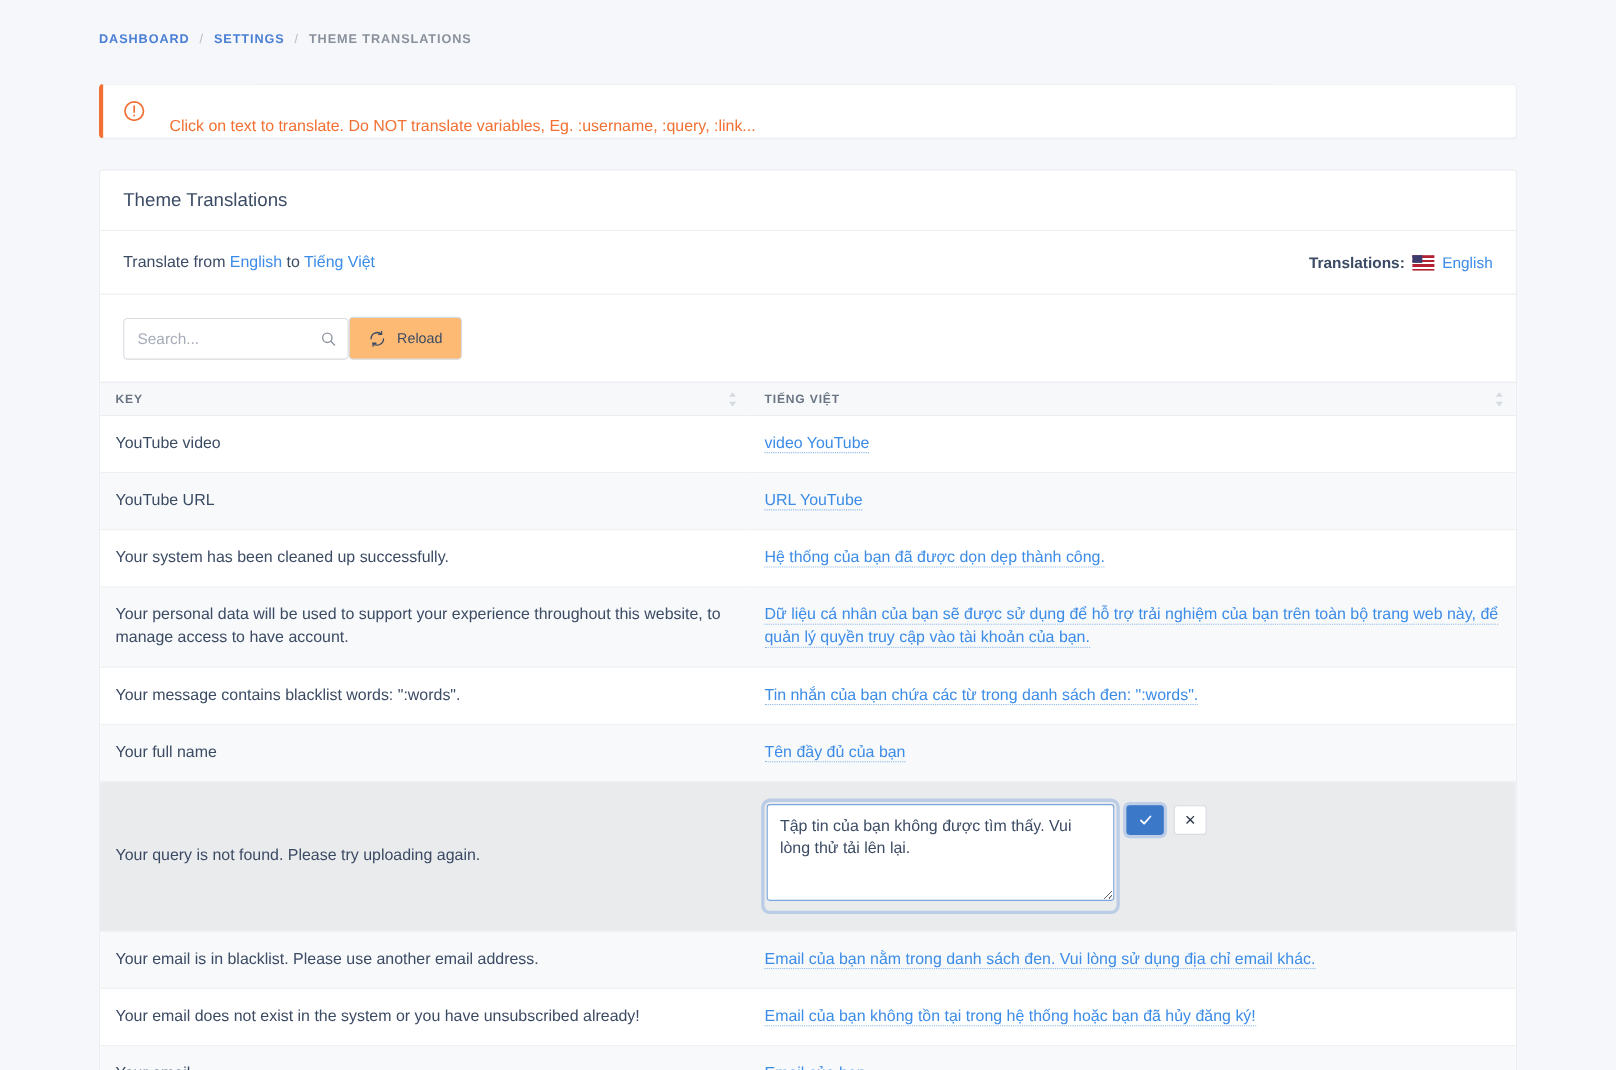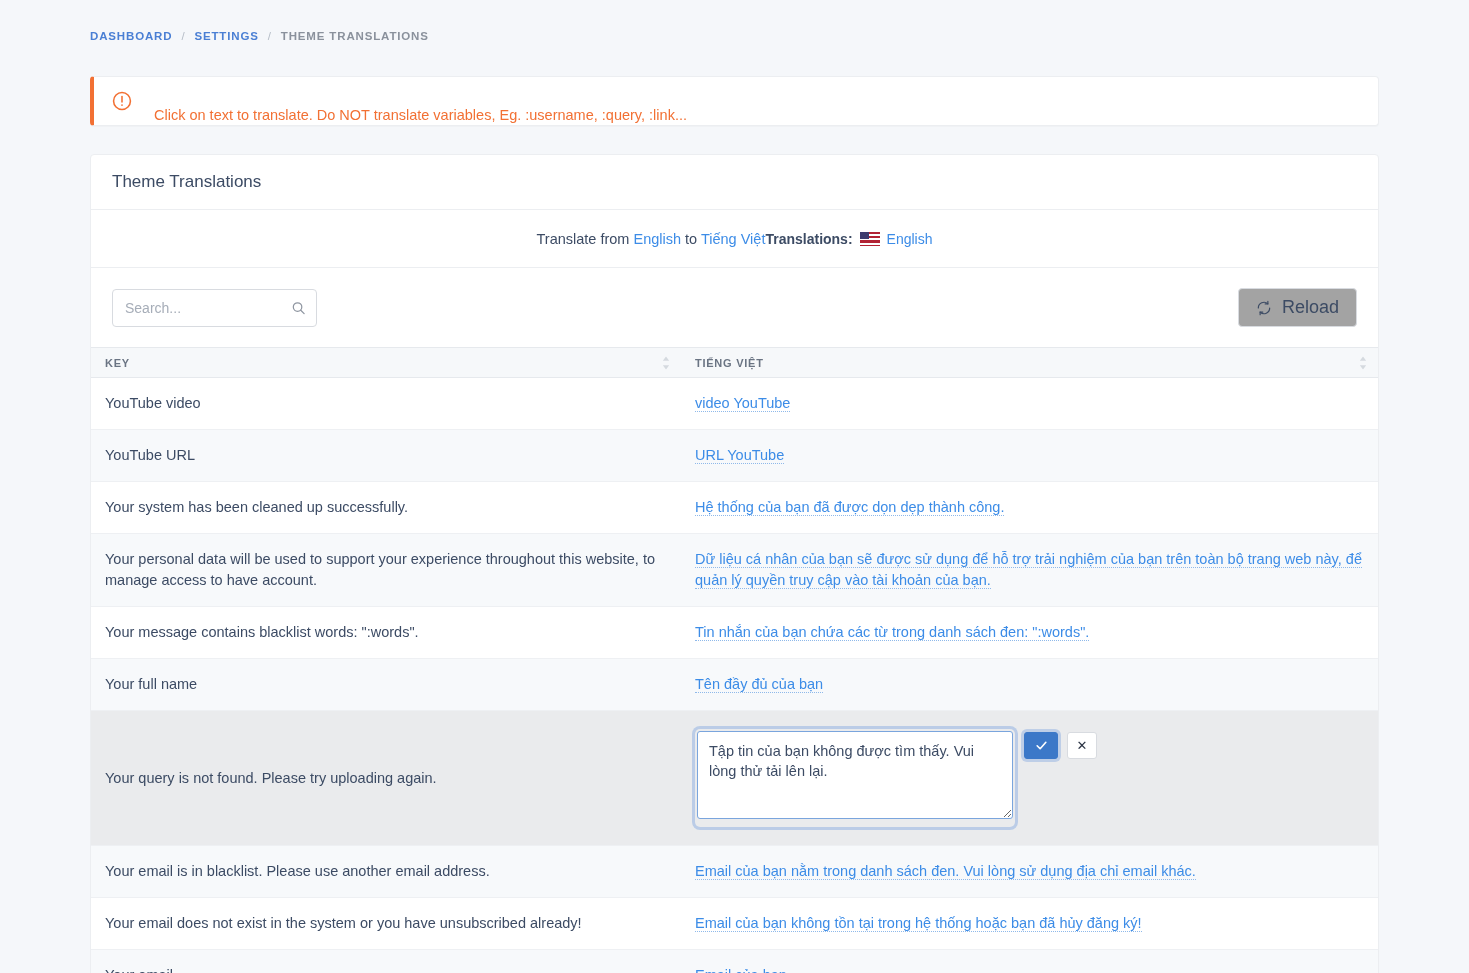--- a/index.html
+++ b/index.html
@@ -63,21 +63,21 @@
     align-items: center;
     padding: 0 21px;
     border-bottom: 1px solid #eceef1;
   }
   .card-title { font-size: 17px; color: #3c4b64; }
 
   .lang-bar {
     height: 58px;
     display: flex;
     align-items: center;
-    justify-content: center;
+    justify-content: space-between;
     padding: 0 21px;
     border-bottom: 1px solid #eceef1;
     font-size: 14.5px;
   }
   .lang-link { color: #3c8ce7; text-decoration: none; }
   .trans-right { display: flex; align-items: center; gap: 7px; font-size: 14px; }
   .trans-label { font-weight: bold; color: #3c4b64; }
   .flag-fallback {
     display: inline-block;
     width: 20px; height: 14px;
@@ -89,21 +89,20 @@
     content: ""; position: absolute; left: 0; top: 0;
     width: 9px; height: 7px; background: #3c3b6e;
   }
   .trans-lang { color: #3c8ce7; }
 
   
   .toolbar {
     height: 79px;
     display: flex;
     align-items: center;
-    justify-content: space-between;
     padding: 0 21px;
   }
   .search-wrap {
     position: relative;
     width: 205px;
   }
   .search-input {
     width: 100%;
     height: 38px;
     border: 1px solid #d8dbe0;
@@ -121,24 +120,24 @@
     right: 11px; top: 50%;
     transform: translateY(-50%);
     width: 15px; height: 15px;
   }
   .reload-btn {
     display: flex;
     align-items: center;
     gap: 10px;
     height: 39px;
     padding: 0 17px;
-    background: #a3a3a3;
+    background: #fdba74;
     border: 1px solid #d8dbe0;
     border-radius: 4px;
-    font-size: 18px;
+    font-size: 13px;
     color: #3c4b64;
     cursor: pointer;
     font-family: "Liberation Sans", sans-serif;
   }
   .reload-icon { width: 16px; height: 16px; }
 
   
   table { width: 100%; border-collapse: collapse; table-layout: fixed; }
   thead th {
     background: #f6f8fa;

